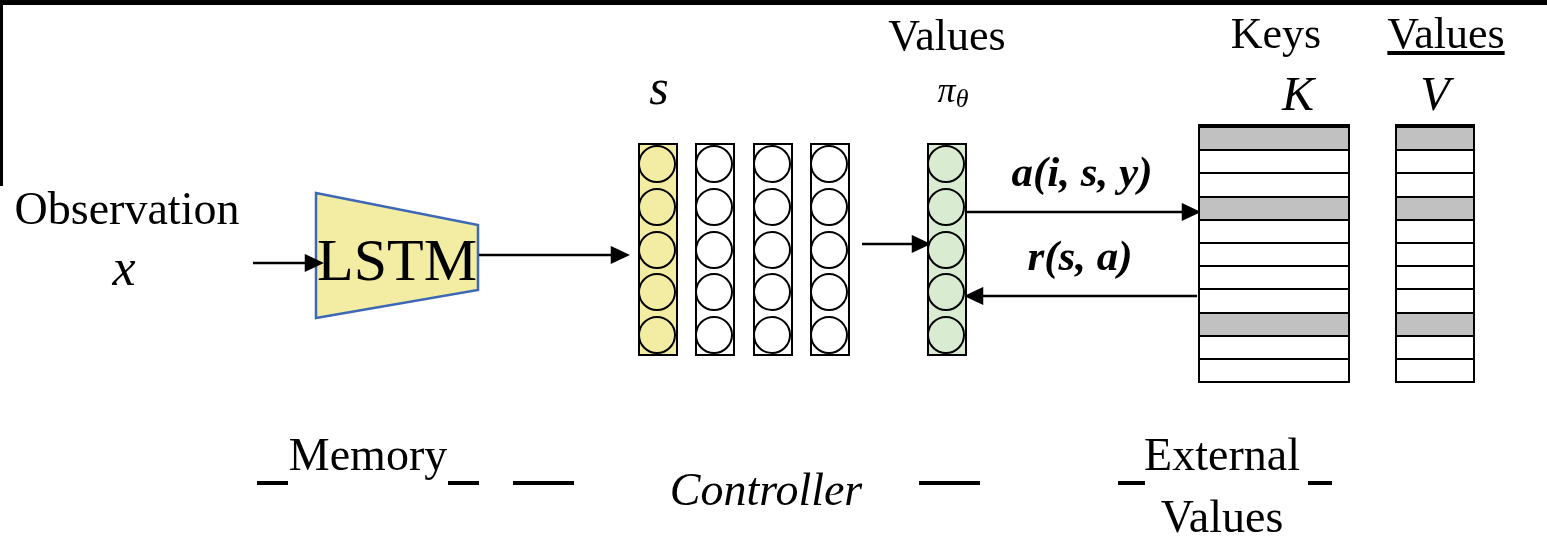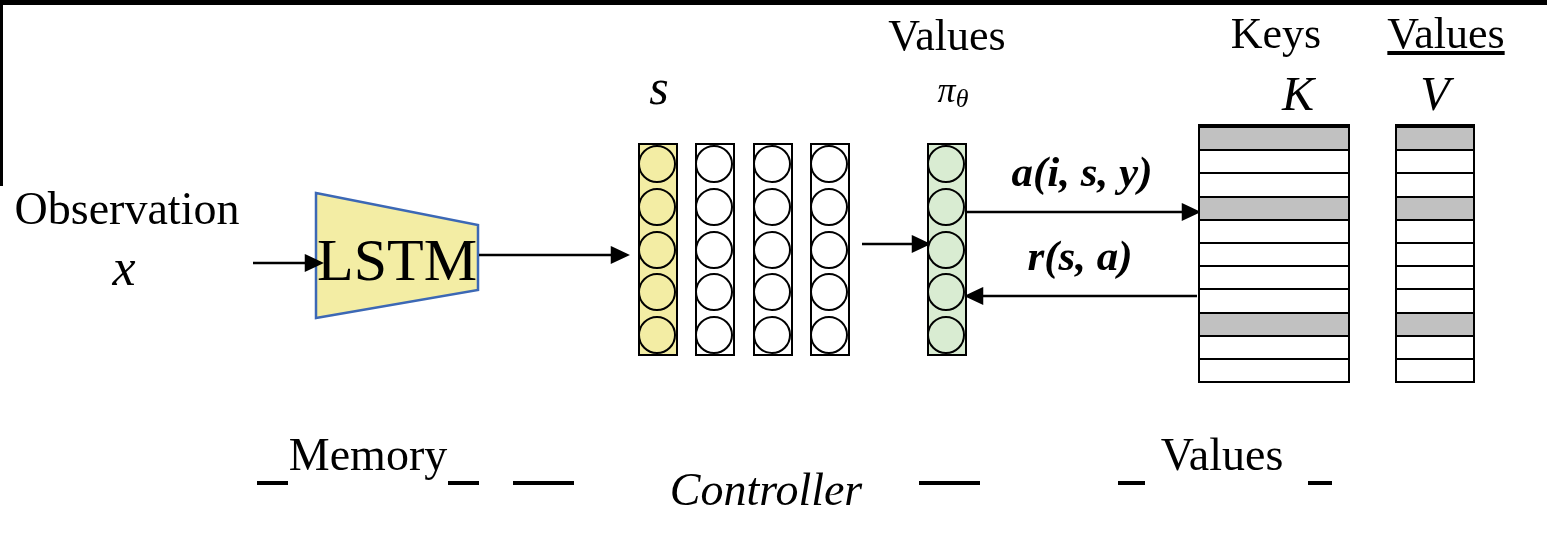--- a/index.html
+++ b/index.html
@@ -143,17 +143,18 @@
   <div class="abs dash" style="left:257px;top:481px;width:31px;"></div>
   <div class="abs ctr section-label" style="left:368px;top:424px;">
     <div>Memory</div>
   </div>
   <div class="abs dash" style="left:448px;top:481px;width:31px;"></div>
   <div class="abs dash" style="left:513px;top:481px;width:61px;"></div>
   <div class="abs ctr section-label" style="left:766px;top:459px;font-style:italic;">Controller</div>
   <div class="abs dash" style="left:919px;top:481px;width:61px;"></div>
   <div class="abs dash" style="left:1118px;top:481px;width:27px;"></div>
   <div class="abs ctr section-label" style="left:1222px;top:424px;">
+    <div>External</div>
     <div>Values</div>
   </div>
   <div class="abs dash" style="left:1308px;top:481px;width:24px;"></div>
 
 </div>
 
 </body></html>

